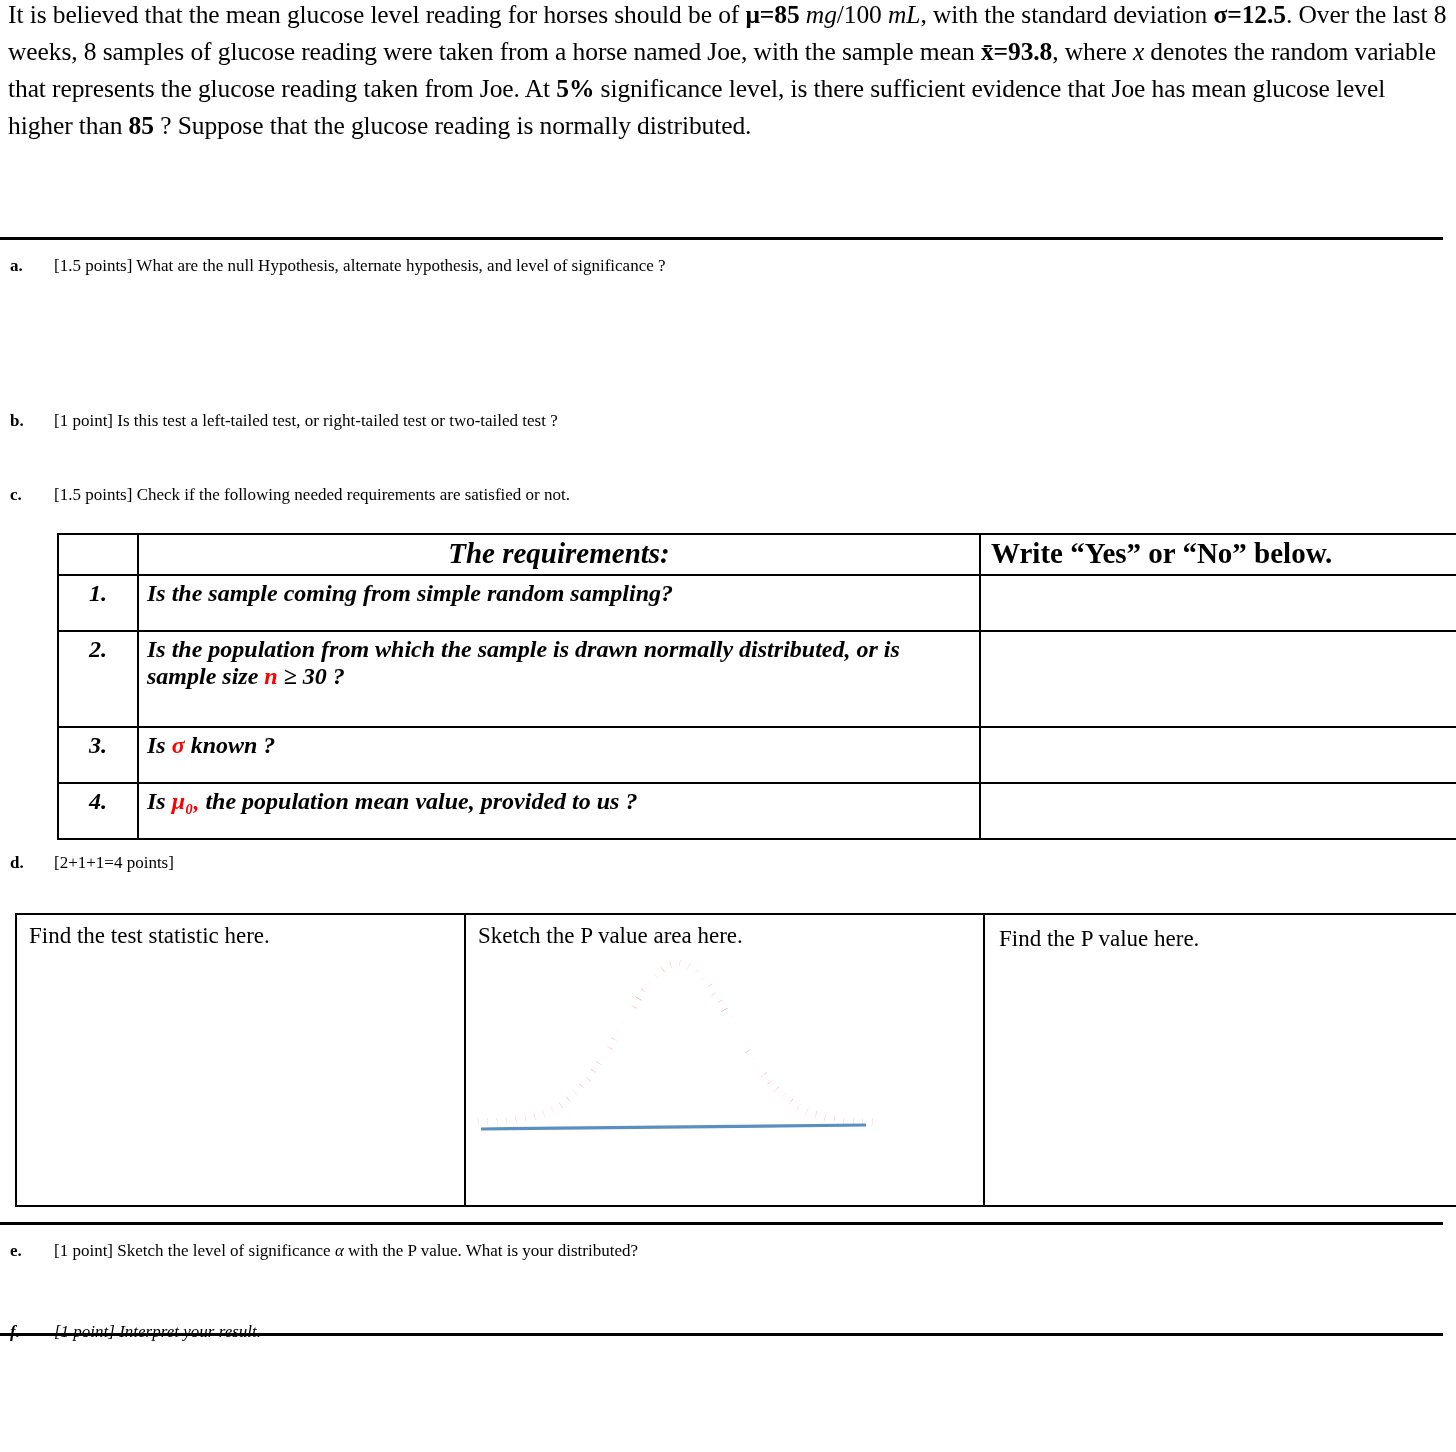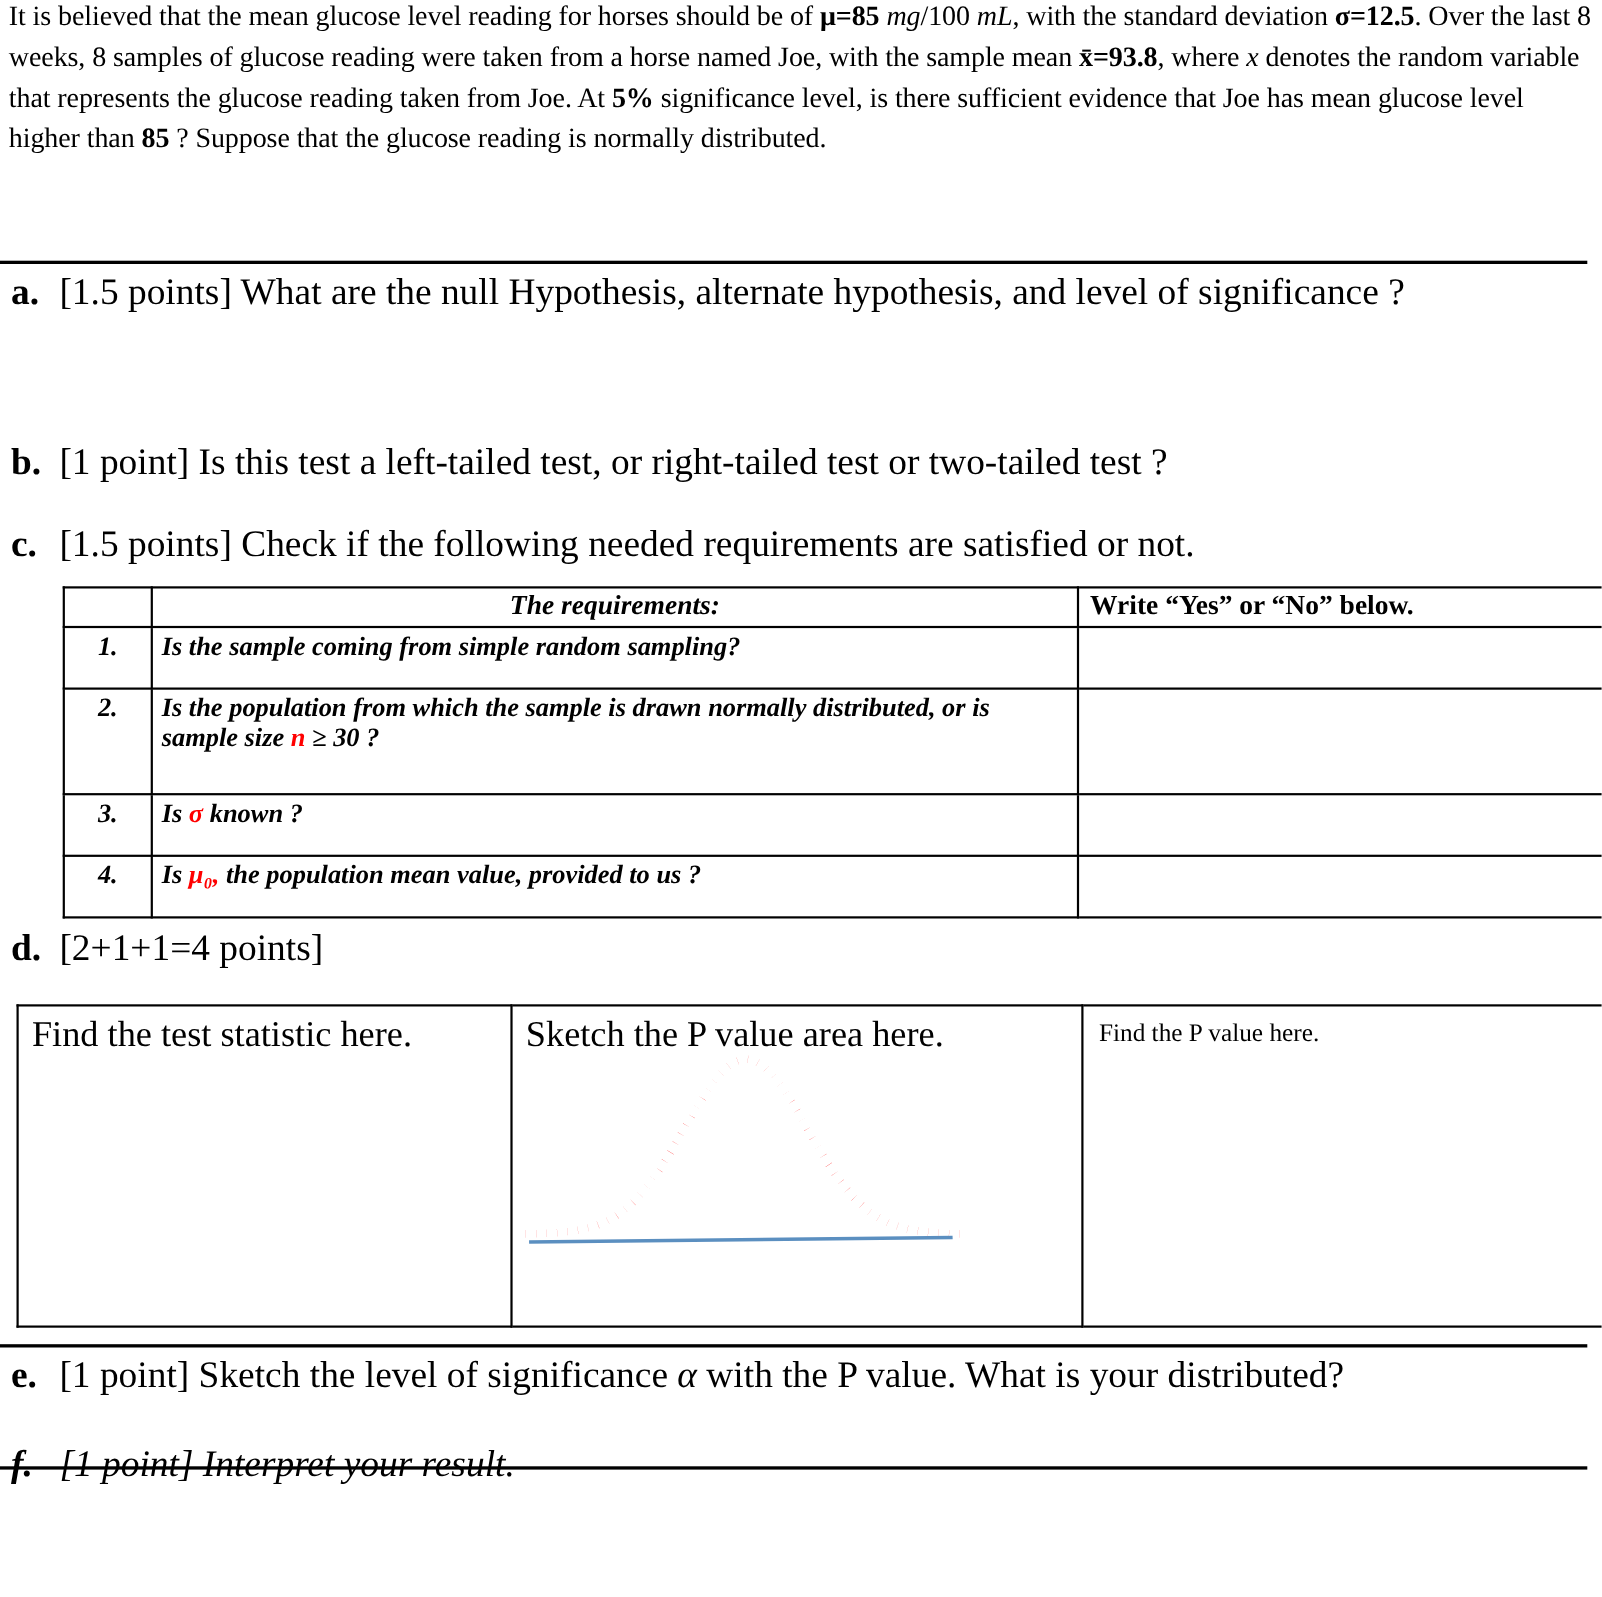--- a/index.html
+++ b/index.html
@@ -39,21 +39,21 @@
     line-height: 37px;
     text-align: left;
     letter-spacing: -0.1px;
   }
 
   
   .qrow {
     position: absolute;
     left: 10px;
     width: 1430px;
-    font-size: 34px;
+    font-size: 17px;
     line-height: 34px;
     white-space: nowrap;
   }
   .qlabel {
     display: inline-block;
     width: 44px;
     font-weight: bold;
   }
 
   
@@ -73,41 +73,41 @@
   }
   #req-table .col-num   { width: 62px;  text-align: center; font-style: italic; font-weight: bold; }
   #req-table .col-req   { width: 824px; font-style: italic; font-weight: bold; }
   #req-table .col-ans   { width: 488px; }
   #req-table thead th {
     text-align: center;
     font-weight: bold;
     font-style: normal;
     padding-top: 2px;
     padding-bottom: 4px;
-    font-size: 25px;
+    font-size: 29px;
   }
   #req-table thead th.ans-head { text-align: left; padding-left: 10px; }
   #req-table tbody td { height: 44px; }
   #req-table tbody tr.tall td { height: 84px; }
 
   
   #d-table {
     position: absolute;
     left: 15px;
     top: 913px;
     width: 1428px;
     height: 294px;
     border-collapse: collapse;
     table-layout: fixed;
   }
   #d-table td {
     border: 2px solid #000;
     vertical-align: top;
     padding: 8px 0 0 12px;
-    font-size: 33px;
+    font-size: 23px;
   }
   #d-table .c1 { width: 435px; }
   #d-table .c2 { width: 505px; position: relative; }
   #d-table .c3 { width: 486px; font-size: 23px; padding-left: 14px; padding-top: 11px; }
 
   
   #curve-wrap {
     position: absolute;
     left: 0px;
     top: 36px;

